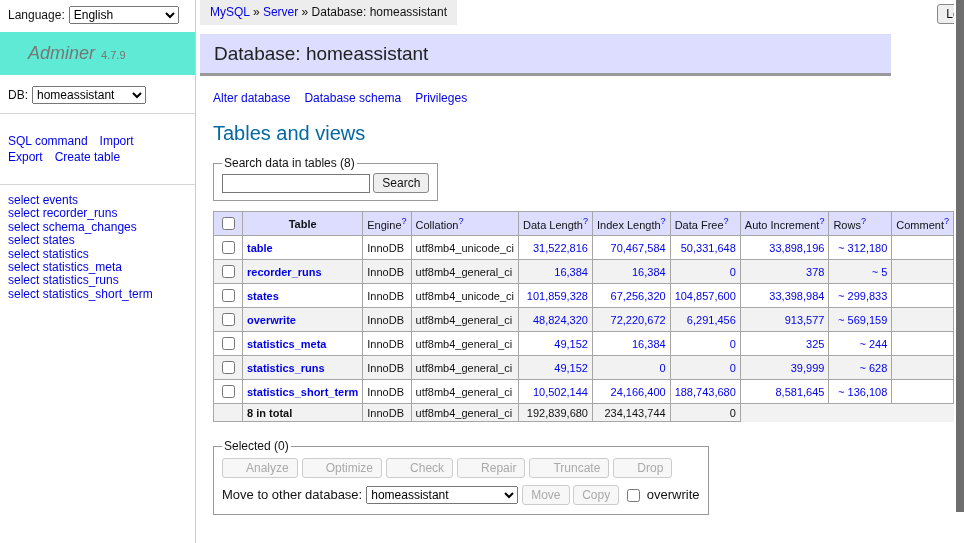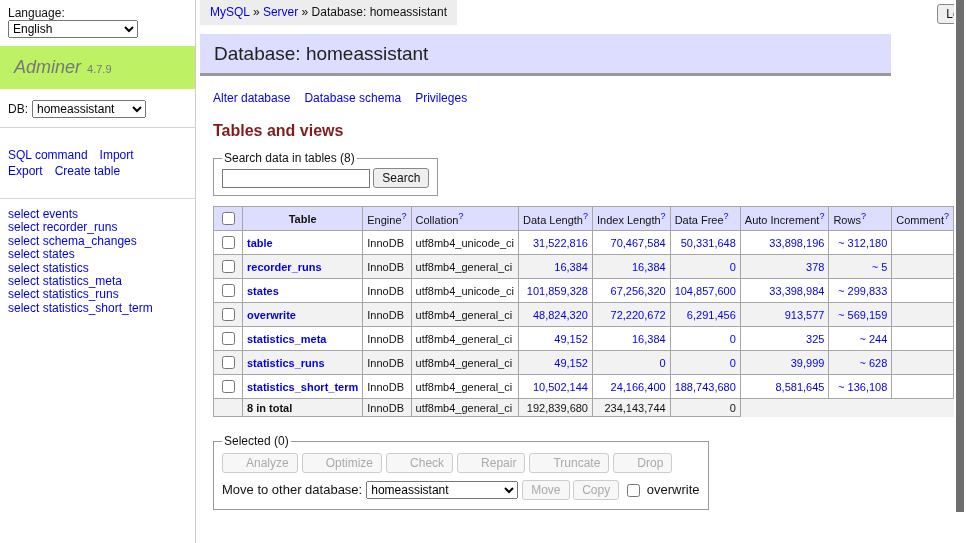--- a/index.html
+++ b/index.html
@@ -11,23 +11,23 @@
   }
   a { color: #0000e8; text-decoration: none; cursor: pointer; }
 
   
   #sidebar {
     position: absolute; left: 0; top: 0; width: 196px; height: 543px;
     border-right: 1px solid #ccc; background: #fff;
   }
   .lang-row { padding: 6px 8px 4px 8px; }
   .lang-row label { margin-right: 4px; }
-  .lang-row select { width: 130px; font-size: 12px; }
+  .lang-row select { width: 110px; font-size: 12px; }
   h1.brand {
-    margin: 4px 0 0 0; padding: 11px 14px; background: #bef264;
+    margin: 4px 0 0 0; padding: 11px 28px; background: #5eead4;
     font-weight: normal; font-size: 18px;
   }
   .brand-name { font-style: italic; color: #777; }
   .brand-version { font-size: 11px; color: #777; font-style: normal; margin-left: 6px; }
   .db-row { padding: 11px 8px 9px 8px; }
   .db-row select { width: 114px; font-size: 12px; margin-left: 4px; }
   #sidebar hr { border: none; border-top: 1px solid #d5d5d5; margin: 0; }
   .side-actions { padding: 7px 8px; line-height: 16px; }
   .side-actions a { margin-right: 12px; }
   .table-links { padding: 9px 8px; }
@@ -44,21 +44,21 @@
     background: #efefef; border: 1px solid #888; border-radius: 3px;
     padding: 2px 8px; color: #111;
   }
   button:disabled { color: #aaa; border-color: #ccc; background: #f7f7f7; }
   h2#page-title {
     margin: 9px 63px 0 0; background: #ddddff; border-bottom: 3px solid #999;
     padding: 9px 14px 8px 14px; font-size: 19px; font-weight: normal; color: #222;
   }
   p.links-row { margin: 15px 0 0 13px; }
   p.links-row a { margin-right: 14px; }
-  h3.section { margin: 17px 0 0 13px; font-size: 16px; font-weight: bold; color: #7f1d1d; }
+  h3.section { margin: 17px 0 0 13px; font-size: 20px; font-weight: normal; color: #0369a1; }
 
   fieldset {
     display: inline-block; margin: 11px 0 0 13px; padding: 3px 8px 7px 8px;
     border: 1px solid #999;
   }
   fieldset legend { font-size: 12px; padding: 0 2px; }
   #search-input { width: 148px; height: 19px; font-size: 12px; border: 1px solid #777; padding: 1px 3px; }
 
   
   table.db-table {

